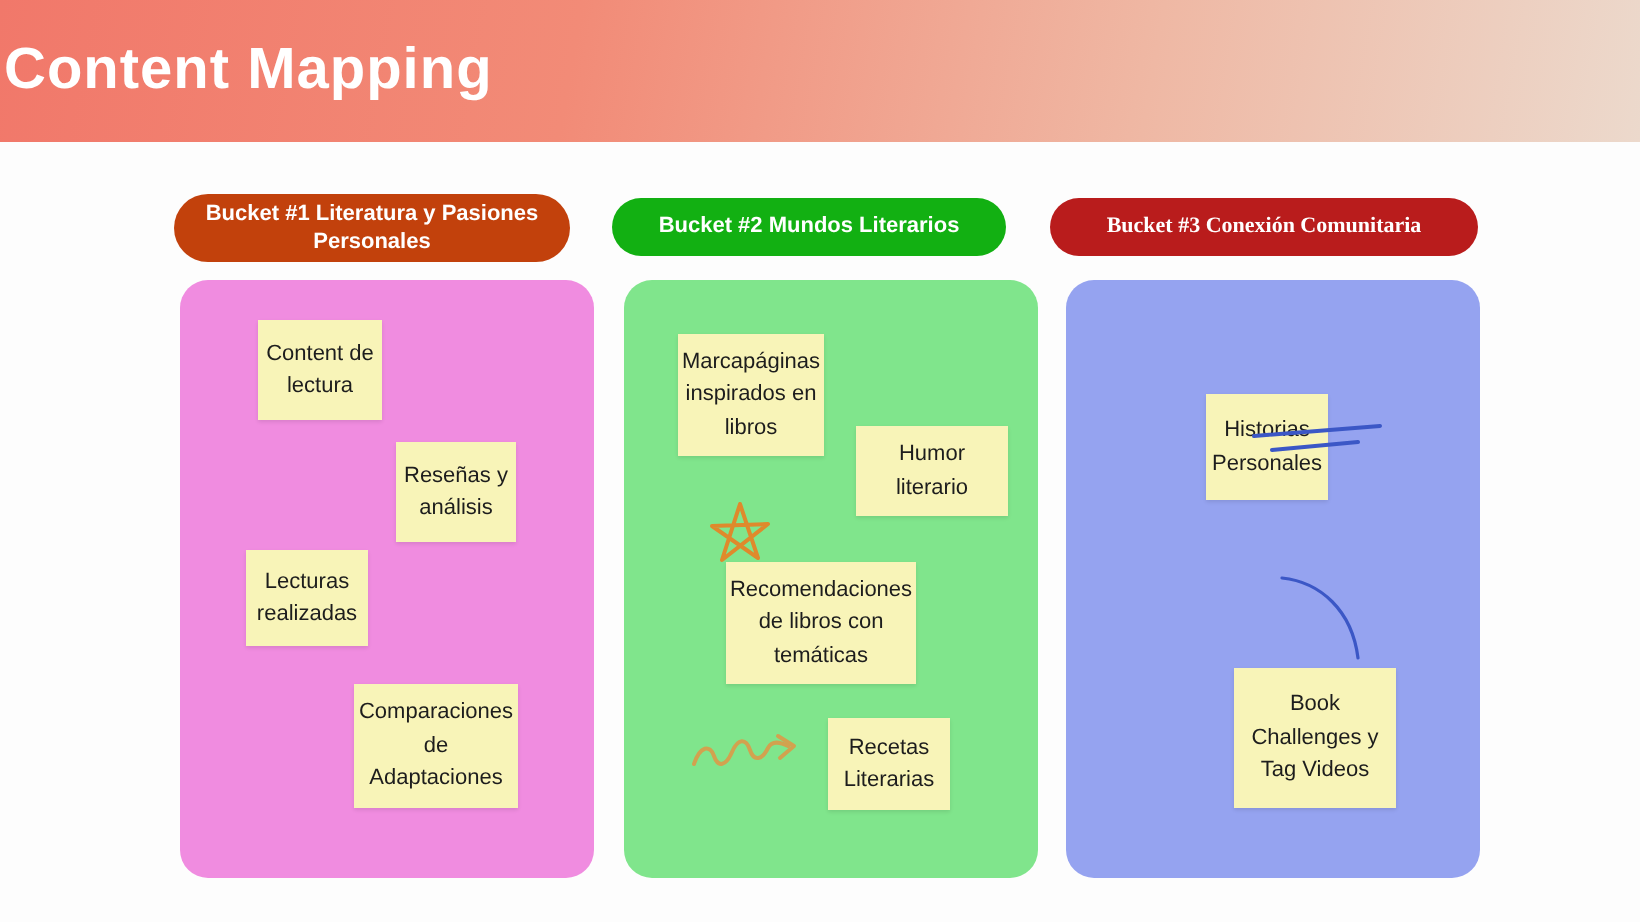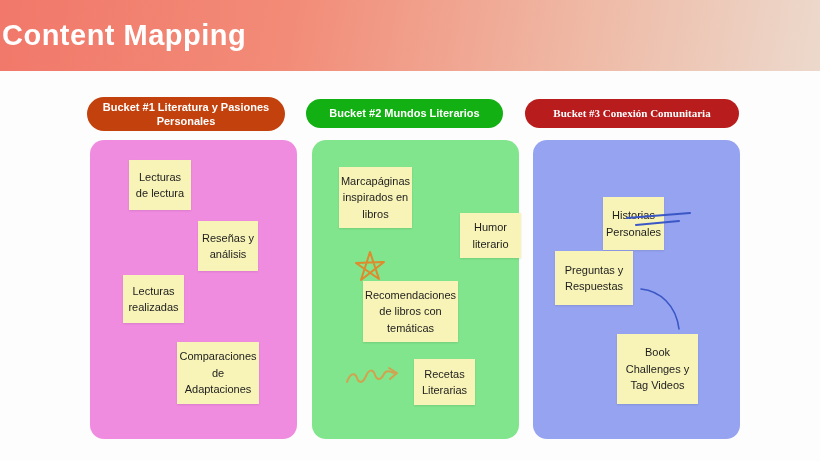--- a/index.html
+++ b/index.html
@@ -45,32 +45,31 @@
     <span>Bucket #2 Mundos Literarios</span>
   </div>
   <div class="pill pill3" style="background: #b91c1c; font-family: Liberation Serif, serif;">
     <span>Bucket #3 Conexión Comunitaria</span>
   </div>
 
   <div class="column col1" style="background: rgb(240, 140, 224);"></div>
   <div class="column col2" style="background: rgb(128, 229, 140);"></div>
   <div class="column col3" style="background: rgb(149, 163, 240);"></div>
 
-  <div class="note" style="left:129px;top:160px;width:62px;height:50px;">Lecturas de lectura</div>
+  <div class="note" style="left:129px;top:160px;width:62px;height:50px;">Content de lectura</div>
   <div class="note" style="left:198px;top:221px;width:60px;height:50px;">Reseñas y análisis</div>
   <div class="note" style="left:123px;top:275px;width:61px;height:48px;">Lecturas realizadas</div>
   <div class="note" style="left:177px;top:342px;width:82px;height:62px;">Comparaciones de Adaptaciones</div>
 
   <div class="note" style="left:339px;top:167px;width:73px;height:61px;">Marcapáginas inspirados en libros</div>
-  <div class="note" style="left:428px;top:213px;width:61px;height:45px;margin-left:32px;">Humor literario</div>
+  <div class="note" style="left:428px;top:213px;width:76px;height:45px;">Humor literario</div>
   <div class="note" style="left:363px;top:281px;width:95px;height:61px;">Recomendaciones de libros con temáticas</div>
   <div class="note" style="left:414px;top:359px;width:61px;height:46px;">Recetas Literarias</div>
 
   <div class="note" style="left:603px;top:172px;width:61px;height:53px;margin-top:25px;">Historias Personales</div>
-  <div class="note" style="left:555px;top:251px;width:78px;height:54px;">Preguntas y Respuestas</div>
   <div class="note" style="left:617px;top:334px;width:81px;height:70px;">Book Challenges y Tag Videos</div>
 
   <svg class="doodles" viewBox="0 0 820 461">
     <path d="M370 252 L361 280 L384 262 L356 263 L379 279 Z" fill="none" stroke-width="2" stroke-linejoin="round" stroke-linecap="round" stroke="#df8a2c"></path>
     <path d="M347 382 C350 373 355 372 357 378 C359 384 363 383 366 376 C369 369 373 369 375 375 C377 381 381 380 384 374 C386 370 390 371 394 373" fill="none" stroke-width="2" stroke-linecap="round" stroke="#d2a24f"></path>
     <path d="M389 368 L397 373 L390 379" fill="none" stroke-width="2" stroke-linecap="round" stroke-linejoin="round" stroke="#d2a24f"></path>
     <path d="M627 218 L690 213 M636 225 L679 221" fill="none" stroke-width="2" stroke-linecap="round" stroke="#3b57c6"></path>
     <path d="M641 289 C660 291 676 305 679 329" fill="none" stroke-width="1.6" stroke-linecap="round" stroke="#3b57c6"></path>
   </svg>
 

